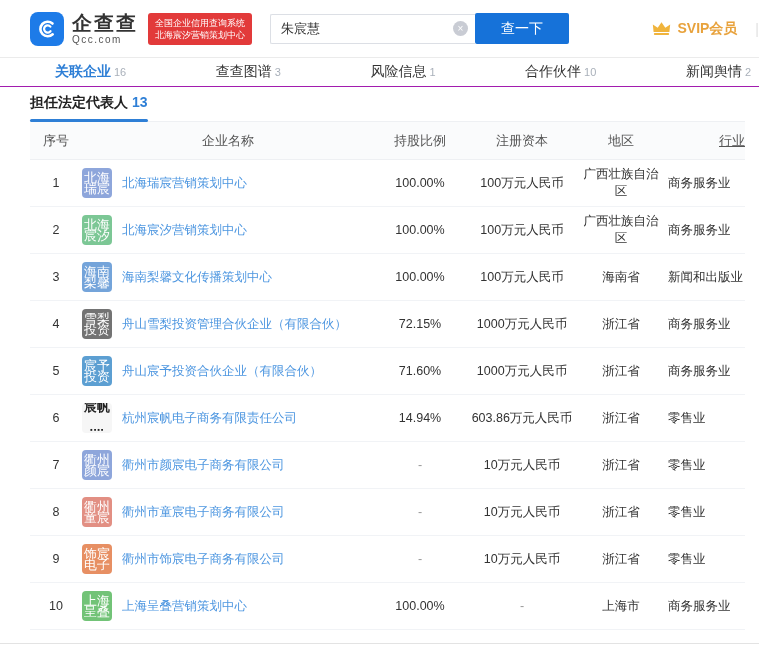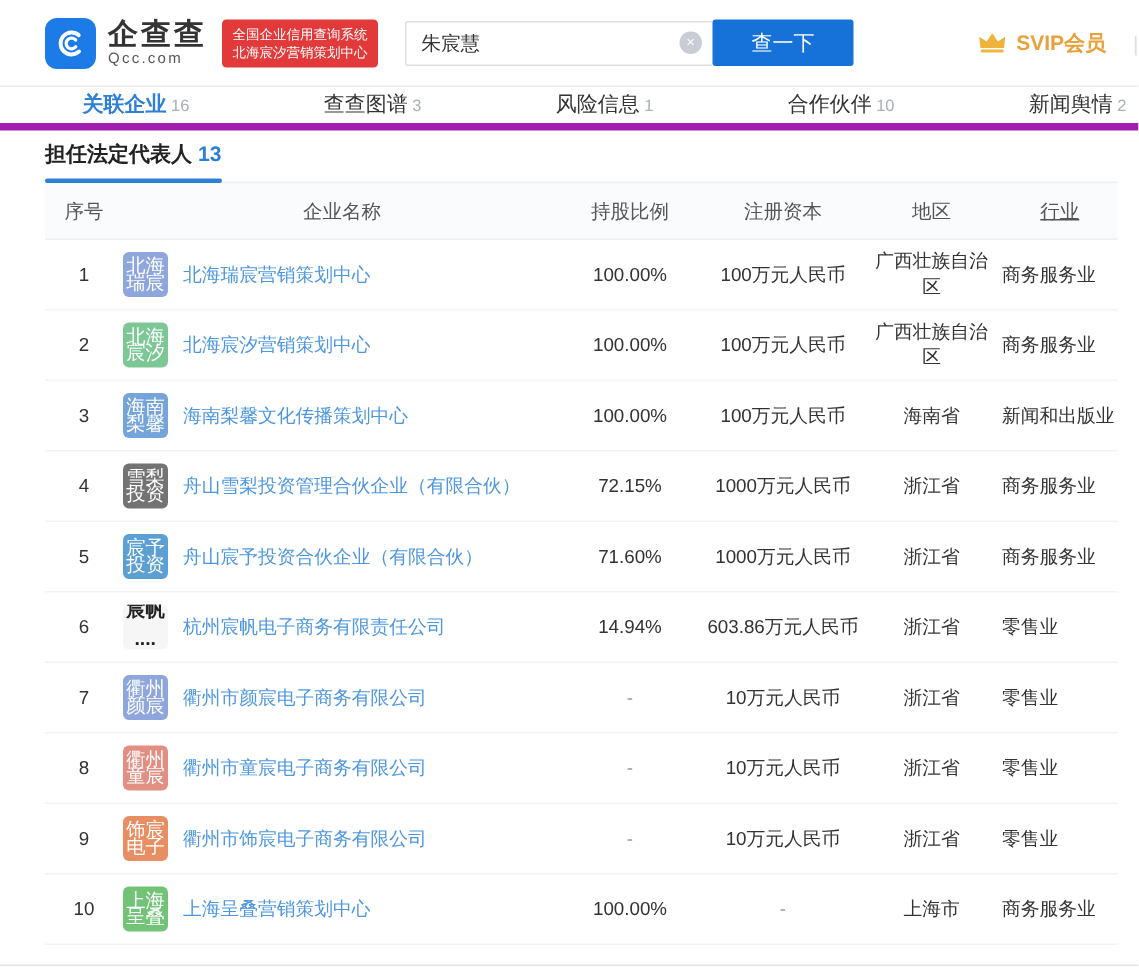--- a/index.html
+++ b/index.html
@@ -28,21 +28,21 @@
     color:#fff; border:none; border-radius:2px; font-size:14px; cursor:pointer;
     font-family:inherit; }
   .header-right { margin-left:auto; display:flex; align-items:center; }
   .svip { display:flex; align-items:center; color:#e8a23c; font-size:14px; font-weight:bold;
     cursor:pointer; }
   .svip svg { margin-right:6px; }
   .hdr-divider { color:#e0e0e0; margin-left:18px; font-size:14px; }
 
   
   .nav-tabs { height:29px; display:flex; align-items:center; justify-content:space-between;
-    padding:0 8px 0 55px; border-bottom:5px solid #a21caf; }
+    padding:0 8px 0 55px; border-bottom:1px solid #a21caf; }
   .nav-tab { font-size:14px; color:#333; cursor:pointer; white-space:nowrap; }
   .nav-tab .cnt { font-size:11px; color:#a9b0ba; margin-left:3px; font-weight:normal; }
   .nav-tab.active { color:#2e7fd6; font-weight:bold; }
 
   
   .sub-tabs { height:33px; display:flex; align-items:center; padding:0 30px; }
   .sub-tab { position:relative; font-size:13px; color:#666; margin-right:26px;
     cursor:pointer; padding:8px 0 10px; white-space:nowrap; }
   .sub-tab .cnt { color:#2e7fd6; margin-left:4px; }
   .sub-tab.active { color:#222; font-weight:bold; font-size:14px; }
@@ -50,21 +50,21 @@
     height:3px; background:#2e7fd6; border-radius:2px; }
 
   
   .table-wrap { padding:1px 14px 0 30px; }
   table { width:100%; border-collapse:collapse; table-layout:fixed; }
   col.c-no{width:52px;} col.c-name{width:292px;} col.c-ratio{width:92px;}
   col.c-cap{width:112px;} col.c-region{width:86px;} col.c-ind{width:auto;}
   thead th { height:38px; font-size:13px; font-weight:normal; color:#555;
     background:#fafbfc; border-top:1px solid #eef0f3; border-bottom:1px solid #eef0f3;
     text-align:center; }
-  thead th.l { text-align:center; padding-left:4px;text-decoration:underline; }
+  thead th.l { text-align:right; padding-left:4px;text-decoration:underline; }
   tbody td { height:47px; font-size:12.5px; border-bottom:1px solid #f1f3f6;
     text-align:center; vertical-align:middle; line-height:1.35; }
   td.cell-name { text-align:left; }
   td.cell-ind { text-align:left; padding-left:4px; color:#333; }
   .name-flex { display:flex; align-items:center; }
   .co-badge { width:30px; height:30px; border-radius:4px; flex:0 0 auto;
     display:flex; flex-direction:column; align-items:center; justify-content:center;
     font-size:14px; line-height:11px; overflow:hidden; }
   .co-badge span { display:block; transform:scale(.92); white-space:nowrap; }
   .co-link { margin-left:10px; color:#4d96e0; text-decoration:none; cursor:pointer;

